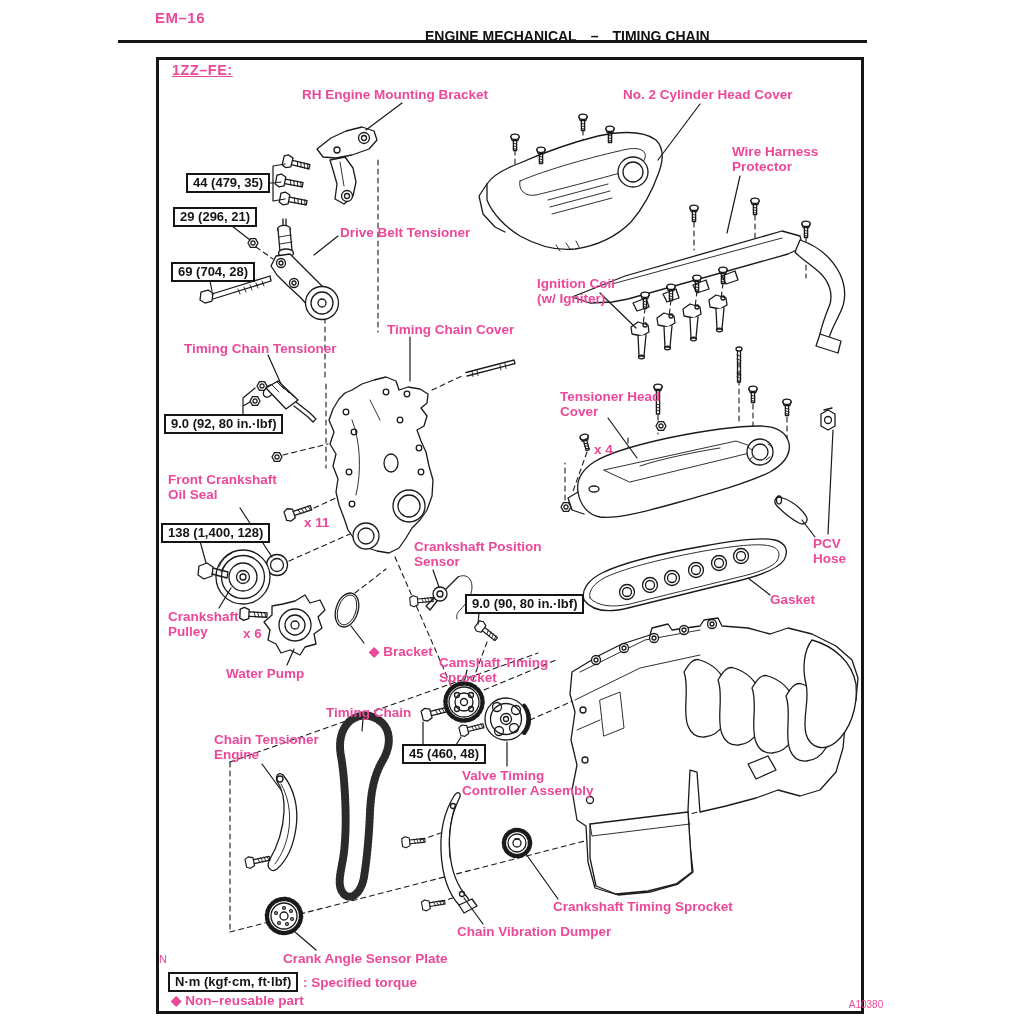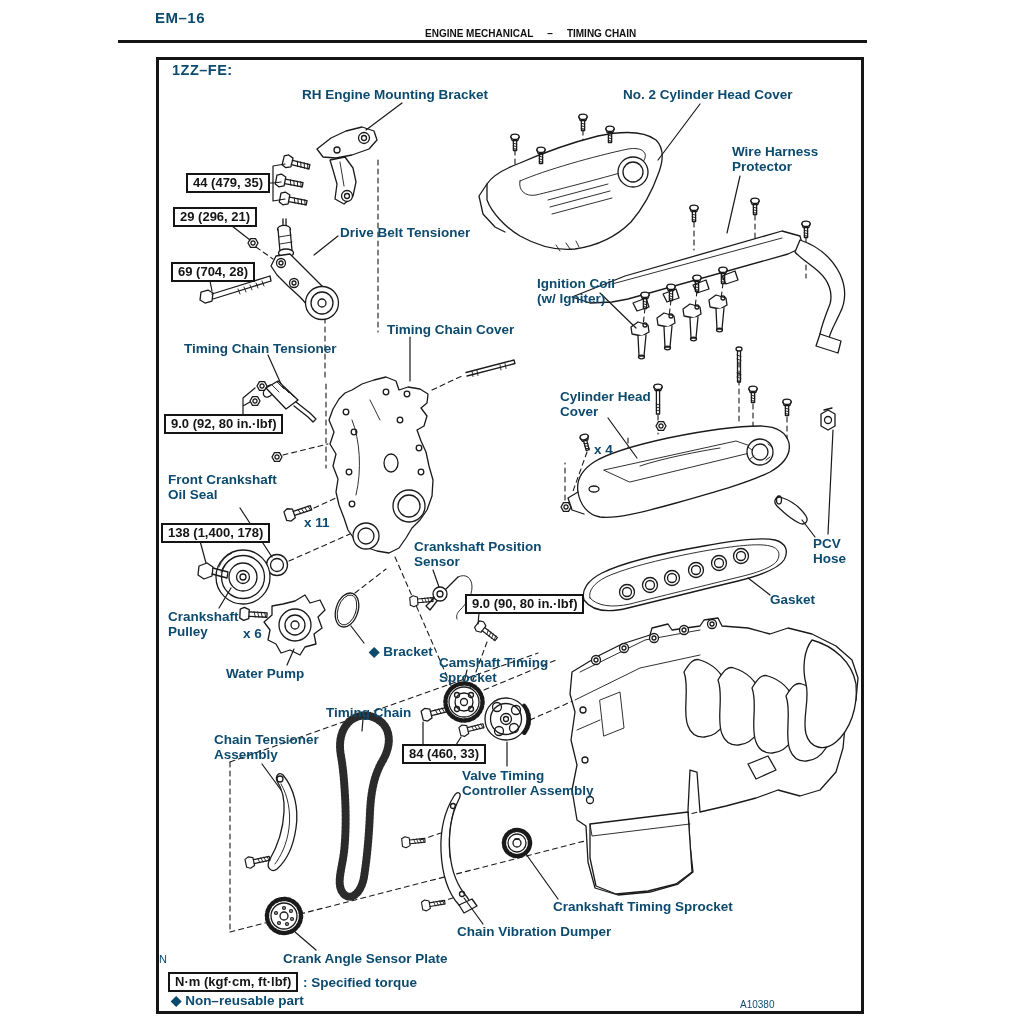--- a/index.html
+++ b/index.html
@@ -1,30 +1,30 @@
 <!DOCTYPE html>
 <html><head>
 <meta charset="utf-8">
 <style>
   html,body{margin:0;padding:0;background:#fff;}
   #page{position:relative;width:1024px;height:1024px;background:#ffffff;overflow:hidden;
         font-family:"Liberation Sans",sans-serif;color:#111;}
   .lbl{position:absolute;font-size:13.5px;font-weight:bold;line-height:1.14;
-       white-space:pre-line;color:#0c4a6e;}
+       white-space:pre-line;color:#ec4899;}
   .small{font-size:11px;font-weight:normal;}
   .fig{font-size:10px;font-weight:normal;}
   .tbox{position:absolute;border:2px solid #151515;background:#fff;padding:0 5px;
         font-size:13px;font-weight:bold;line-height:16px;white-space:nowrap;color:#151515;}
   #page-code{position:absolute;left:155px;top:9px;font-size:15px;font-weight:bold;letter-spacing:.5px;}
-  #header-line{position:absolute;left:377px;top:28px;font-size:10px;font-weight:bold;white-space:nowrap;padding-left:48px;}
+  #header-line{position:absolute;left:377px;top:28px;font-size:14px;font-weight:bold;white-space:nowrap;padding-left:48px;}
   #header-line .dash{margin:0 14px;}
   #header-rule{position:absolute;left:118px;top:40px;width:749px;height:2.5px;background:#151515;}
   #diagram-box{position:absolute;left:156px;top:57px;width:702px;height:951px;
                border:3px solid #151515;background:#fff;}
-  #engine-code{position:absolute;left:172px;top:62px;font-size:14.5px;font-weight:bold;letter-spacing:.5px;}
+  #engine-code{position:absolute;left:172px;top:62px;font-size:14.5px;font-weight:bold;letter-spacing:.5px;text-decoration:underline;}
   #art{position:absolute;left:156px;top:57px;}
   #art path,#art line,#art circle,#art ellipse,#art polygon,#art polyline,#art rect
       {stroke:#1a1a1a;fill:none;stroke-width:1.3;stroke-linecap:round;stroke-linejoin:round;}
   #art .f{fill:#fff;}
   #art .dash{stroke-dasharray:5 4;stroke-width:1.1;}
   #art .ld{stroke-width:1.2;}
   #art .chain{stroke-width:8;stroke-dasharray:1.6 2.4;stroke:#2b2b2b;}
   #art .teeth{stroke-dasharray:2.4 2;stroke-width:4.5;}
   #art .thin{stroke-width:.9;}
 </style>
@@ -457,54 +457,54 @@
 
   <div class="lbl" style="left:302px;top:87px">RH Engine Mounting Bracket</div>
   <div class="lbl" style="left:623px;top:87px">No. 2 Cylinder Head Cover</div>
   <div class="lbl" style="left:732px;top:144px">Wire Harness
 Protector</div>
   <div class="lbl" style="left:340px;top:225px">Drive Belt Tensioner</div>
   <div class="lbl" style="left:537px;top:276px">Ignition Coil
 (w/ Igniter)</div>
   <div class="lbl" style="left:184px;top:341px">Timing Chain Tensioner</div>
   <div class="lbl" style="left:387px;top:322px">Timing Chain Cover</div>
-  <div class="lbl" style="left:560px;top:389px">Cylinder Head
+  <div class="lbl" style="left:560px;top:389px">Tensioner Head
 Cover</div>
   <div class="lbl" style="left:594px;top:442px">x 4</div>
   <div class="lbl" style="left:304px;top:515px">x 11</div>
   <div class="lbl" style="left:168px;top:472px">Front Crankshaft
 Oil Seal</div>
   <div class="lbl" style="left:414px;top:539px">Crankshaft Position
 Sensor</div>
   <div class="lbl" style="left:813px;top:536px">PCV
 Hose</div>
   <div class="lbl" style="left:770px;top:592px">Gasket</div>
   <div class="lbl" style="left:168px;top:609px">Crankshaft
 Pulley</div>
   <div class="lbl" style="left:243px;top:626px">x 6</div>
   <div class="lbl" style="left:369px;top:644px">◆ Bracket</div>
   <div class="lbl" style="left:226px;top:666px">Water Pump</div>
   <div class="lbl" style="left:439px;top:655px">Camshaft Timing
 Sprocket</div>
   <div class="lbl" style="left:326px;top:705px">Timing Chain</div>
   <div class="lbl" style="left:214px;top:732px">Chain Tensioner
-Assembly</div>
+Engine</div>
   <div class="lbl" style="left:462px;top:768px">Valve Timing
 Controller Assembly</div>
   <div class="lbl" style="left:283px;top:951px">Crank Angle Sensor Plate</div>
   <div class="lbl" style="left:457px;top:924px">Chain Vibration Dumper</div>
   <div class="lbl" style="left:553px;top:899px">Crankshaft Timing Sprocket</div>
 
   <div class="tbox" style="left:186px;top:173px">44 (479, 35)</div>
   <div class="tbox" style="left:173px;top:207px">29 (296, 21)</div>
   <div class="tbox" style="left:171px;top:262px">69 (704, 28)</div>
   <div class="tbox" style="left:164px;top:414px">9.0 (92, 80 in.·lbf)</div>
-  <div class="tbox" style="left:161px;top:523px">138 (1,400, 178)</div>
+  <div class="tbox" style="left:161px;top:523px">138 (1,400, 128)</div>
   <div class="tbox" style="left:465px;top:594px">9.0 (90, 80 in.·lbf)</div>
-  <div class="tbox" style="left:402px;top:744px">84 (460, 33)</div>
+  <div class="tbox" style="left:402px;top:744px">45 (460, 48)</div>
 
   <div class="lbl small" style="left:159px;top:953px">N</div>
   <div class="tbox" style="left:168px;top:972px">N·m (kgf·cm, ft·lbf)</div>
   <div class="lbl" style="left:303px;top:975px">: Specified torque</div>
   <div class="lbl" style="left:171px;top:993px">◆ Non–reusable part</div>
-  <div class="lbl fig" style="left:740px;top:999px;width:68px;text-align:left">A10380</div>
+  <div class="lbl fig" style="left:832px;top:999px;width:68px;text-align:center">A10380</div>
 
 </div>
 
 </body></html>

